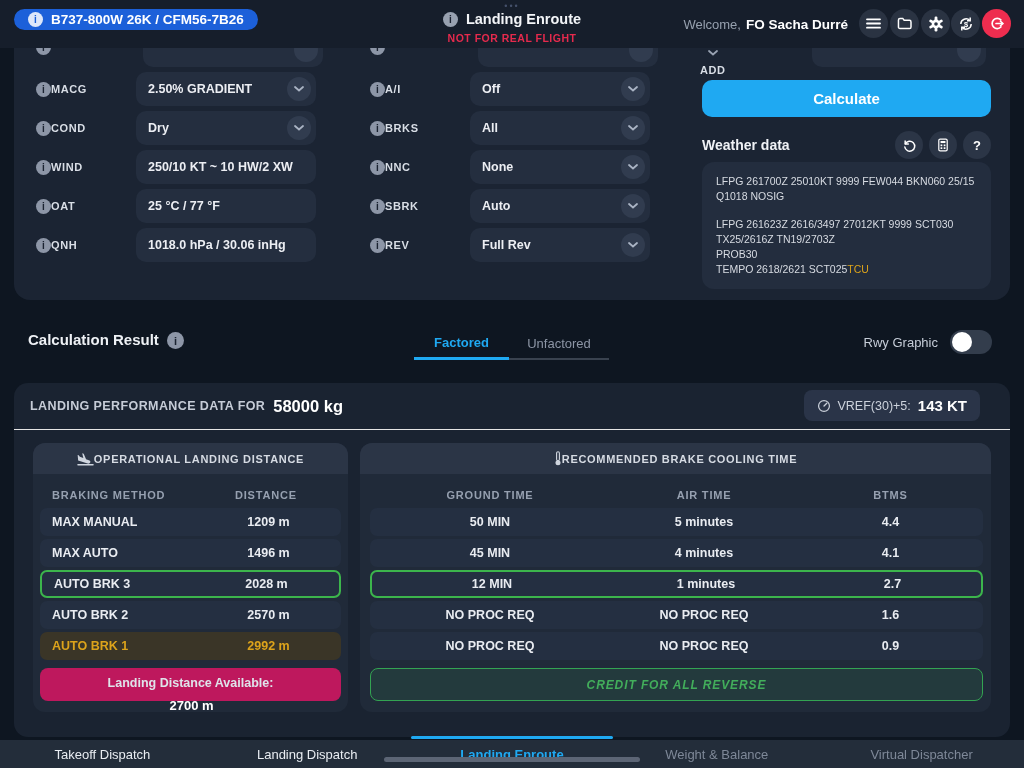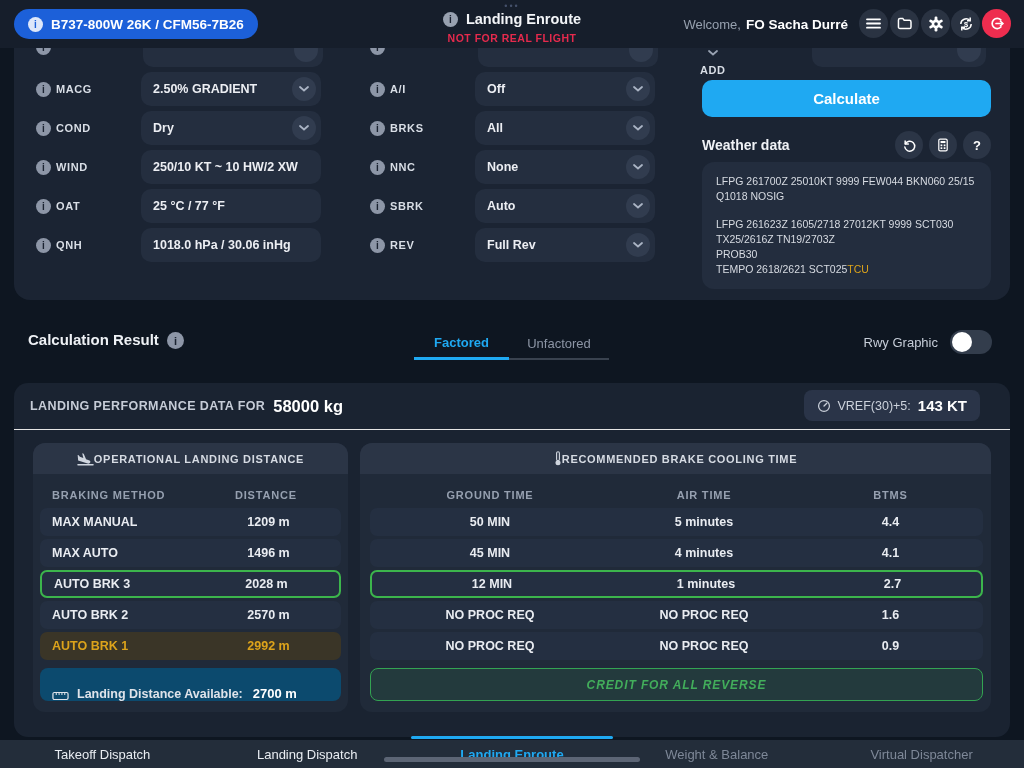--- a/index.html
+++ b/index.html
@@ -5,21 +5,21 @@
   :root{
     --accent:#1fa9f2; --brand:#1c60d9; --danger:#e62a4d; --warning:#dca31b; --success:#3cb54c;
   }
   *{margin:0;padding:0;box-sizing:border-box;}
   html,body{background:#0e1621;}
   #app{position:relative;width:1024px;height:768px;background:#0e1621;overflow:hidden;
        font-family:"Liberation Sans",sans-serif;color:#e9ecf1;}
 
   
   .header{position:absolute;left:0;top:0;width:1024px;height:48px;background:#161e2b;z-index:30;}
-  .ac-badge{position:absolute;left:14px;top:9px;height:30px;border-radius:15px;background:var(--brand);
+  .ac-badge{position:absolute;left:14px;top:9px;height:21px;border-radius:15px;background:var(--brand);
     display:flex;align-items:center;gap:8px;padding:0 14px;color:#fff;font-size:13.5px;font-weight:bold;}
   .ii{display:inline-flex;width:15px;height:15px;border-radius:50%;background:#8d96a7;color:#1b2331;
       align-items:center;justify-content:center;font-size:10px;font-weight:bold;flex:0 0 auto;}
   .ii::before{content:"i";}
   .ac-badge .ii{background:rgba(255,255,255,.85);color:#1c60d9;}
   .page-dots{position:absolute;left:0;right:0;top:1px;text-align:center;color:#44506a;font-size:9px;letter-spacing:2px;}
   .title-wrap{position:absolute;left:0;right:0;top:11px;display:flex;align-items:center;justify-content:center;gap:8px;}
   .title-wrap .t{font-size:14.5px;font-weight:bold;color:#f3f5f8;}
   .not-real{position:absolute;left:0;right:0;top:32px;text-align:center;color:var(--danger);
     font-size:10.5px;font-weight:bold;letter-spacing:.5px;}
@@ -28,21 +28,21 @@
   .welcome .un{color:#fff;font-weight:bold;font-size:13.5px;}
   .hbtn{position:absolute;top:9px;width:29px;height:29px;border-radius:50%;background:#2a3342;
     display:flex;align-items:center;justify-content:center;}
   .hbtn.red{background:#ee2d4f;}
 
   
   .panel{position:absolute;left:14px;top:0;width:996px;height:300px;background:#1b2433;
     border-radius:0 0 16px 16px;z-index:10;overflow:hidden;}
   .fcol{position:absolute;top:72px;display:flex;flex-direction:column;gap:5px;}
   .frow{display:flex;align-items:center;height:34px;}
-  .frow .lbl{width:85px;margin-left:5px;font-size:11px;font-weight:bold;letter-spacing:.6px;color:#d9dee6;}
+  .frow .lbl{width:85px;margin-left:0;font-size:11px;font-weight:bold;letter-spacing:.6px;color:#d9dee6;}
   .fbox{position:relative;width:180px;height:34px;border-radius:10px;background:#242e3f;
     display:flex;align-items:center;padding:0 12px;font-size:12.5px;font-weight:bold;color:#eceef3;}
   .fbox .sel{position:absolute;right:5px;top:5px;width:24px;height:24px;border-radius:50%;background:#313c4f;
     display:flex;align-items:center;justify-content:center;}
   .sliver{position:absolute;top:33px;width:180px;height:34px;border-radius:10px;background:#242e3f;}
   .sliver .sel{position:absolute;right:5px;top:5px;width:24px;height:24px;border-radius:50%;background:#313c4f;}
   .sliver-ii{position:absolute;top:40px;}
   .addrow{position:absolute;left:686px;top:50px;display:flex;align-items:center;gap:8px;
     font-size:11px;font-weight:bold;letter-spacing:.6px;color:#d9dee6;flex-direction:column;}
   .calc-btn{position:absolute;left:688px;top:80px;width:289px;height:37px;border-radius:10px;background:var(--accent);
@@ -85,22 +85,22 @@
   .sub-head{height:31px;border-radius:12px 12px 0 0;background:#2b3546;display:flex;align-items:center;
     justify-content:center;font-size:11px;font-weight:bold;letter-spacing:.7px;color:#d6dbe3;}
   .colhead{position:absolute;top:46px;font-size:11px;font-weight:bold;letter-spacing:.8px;color:#96a0b0;}
   .trow{position:absolute;height:28px;border-radius:7px;background:#242f41;display:flex;align-items:center;
     font-size:12.5px;font-weight:bold;color:#e9ecf1;}
   .trow.selected{border:2px solid var(--success);}
   .trow.warning{background:#3a3527;color:var(--warning);}
   .lrow{left:7px;width:301px;padding-left:12px;}
   .lrow .dist{width:145px;text-align:center;}
   .rrow{left:10px;width:613px;display:grid;grid-template-columns:240px 188px 185px;text-align:center;}
-  .lda{position:absolute;left:7px;top:225px;width:301px;height:33px;border-radius:8px;background:#0c4a6e;
-    display:flex;align-items:flex-end;gap:8px;padding:0 12px;font-size:12.5px;font-weight:bold;color:#dfe3ea;}
+  .lda{position:absolute;left:7px;top:225px;width:301px;height:33px;border-radius:8px;background:#be185d;
+    display:flex;align-items:center;gap:8px;padding:0 12px;font-size:12.5px;font-weight:bold;color:#dfe3ea;flex-direction:column;}
   .lda .lv{color:#fff;font-size:13px;margin-left:2px;}
   .credit{position:absolute;left:10px;top:225px;width:613px;height:33px;border-radius:8px;
     border:1.5px solid #33a352;background:rgba(61,177,90,.12);display:flex;align-items:center;justify-content:center;
     font-size:12px;font-weight:bold;font-style:italic;letter-spacing:.9px;color:#42ad5b;}
 
   
   .nav{position:absolute;left:0;top:740px;width:1024px;height:28px;background:#232d3a;display:flex;}
   .nav .item{width:204.8px;display:flex;align-items:center;justify-content:center;font-size:13px;color:#e9edf2;}
   .nav .item.active{color:var(--accent);font-weight:bold;}
   .nav .item.disabled{color:#7e8898;}
@@ -264,21 +264,21 @@
             <rect x="5.2" y="10.6" width="2" height="2" fill="#fff"></rect>
             <rect x="8.8" y="10.6" width="2" height="2" fill="#fff"></rect>
           </svg>
         </span>
       <span class="wbtn">?</span>
     </div>
 
     <div class="wx-panel">
       <div class="blk">LFPG 261700Z 25010KT 9999 FEW044 BKN060 25/15 Q1018 NOSIG</div>
       <div>
-        <div>LFPG 261623Z 1605/2718 27012KT 9999 SCT030</div>
+        <div>LFPG 261623Z 2616/3497 27012KT 9999 SCT030</div>
         <div>TX25/2616Z TN19/2703Z</div>
         <div>PROB30</div>
         <div><span>TEMPO 2618/2621 SCT025</span><span class="hl">TCU</span></div>
       </div>
     </div>
   </div>
 
   <div class="header">
     <div class="ac-badge">
       <span class="ii"></span>

